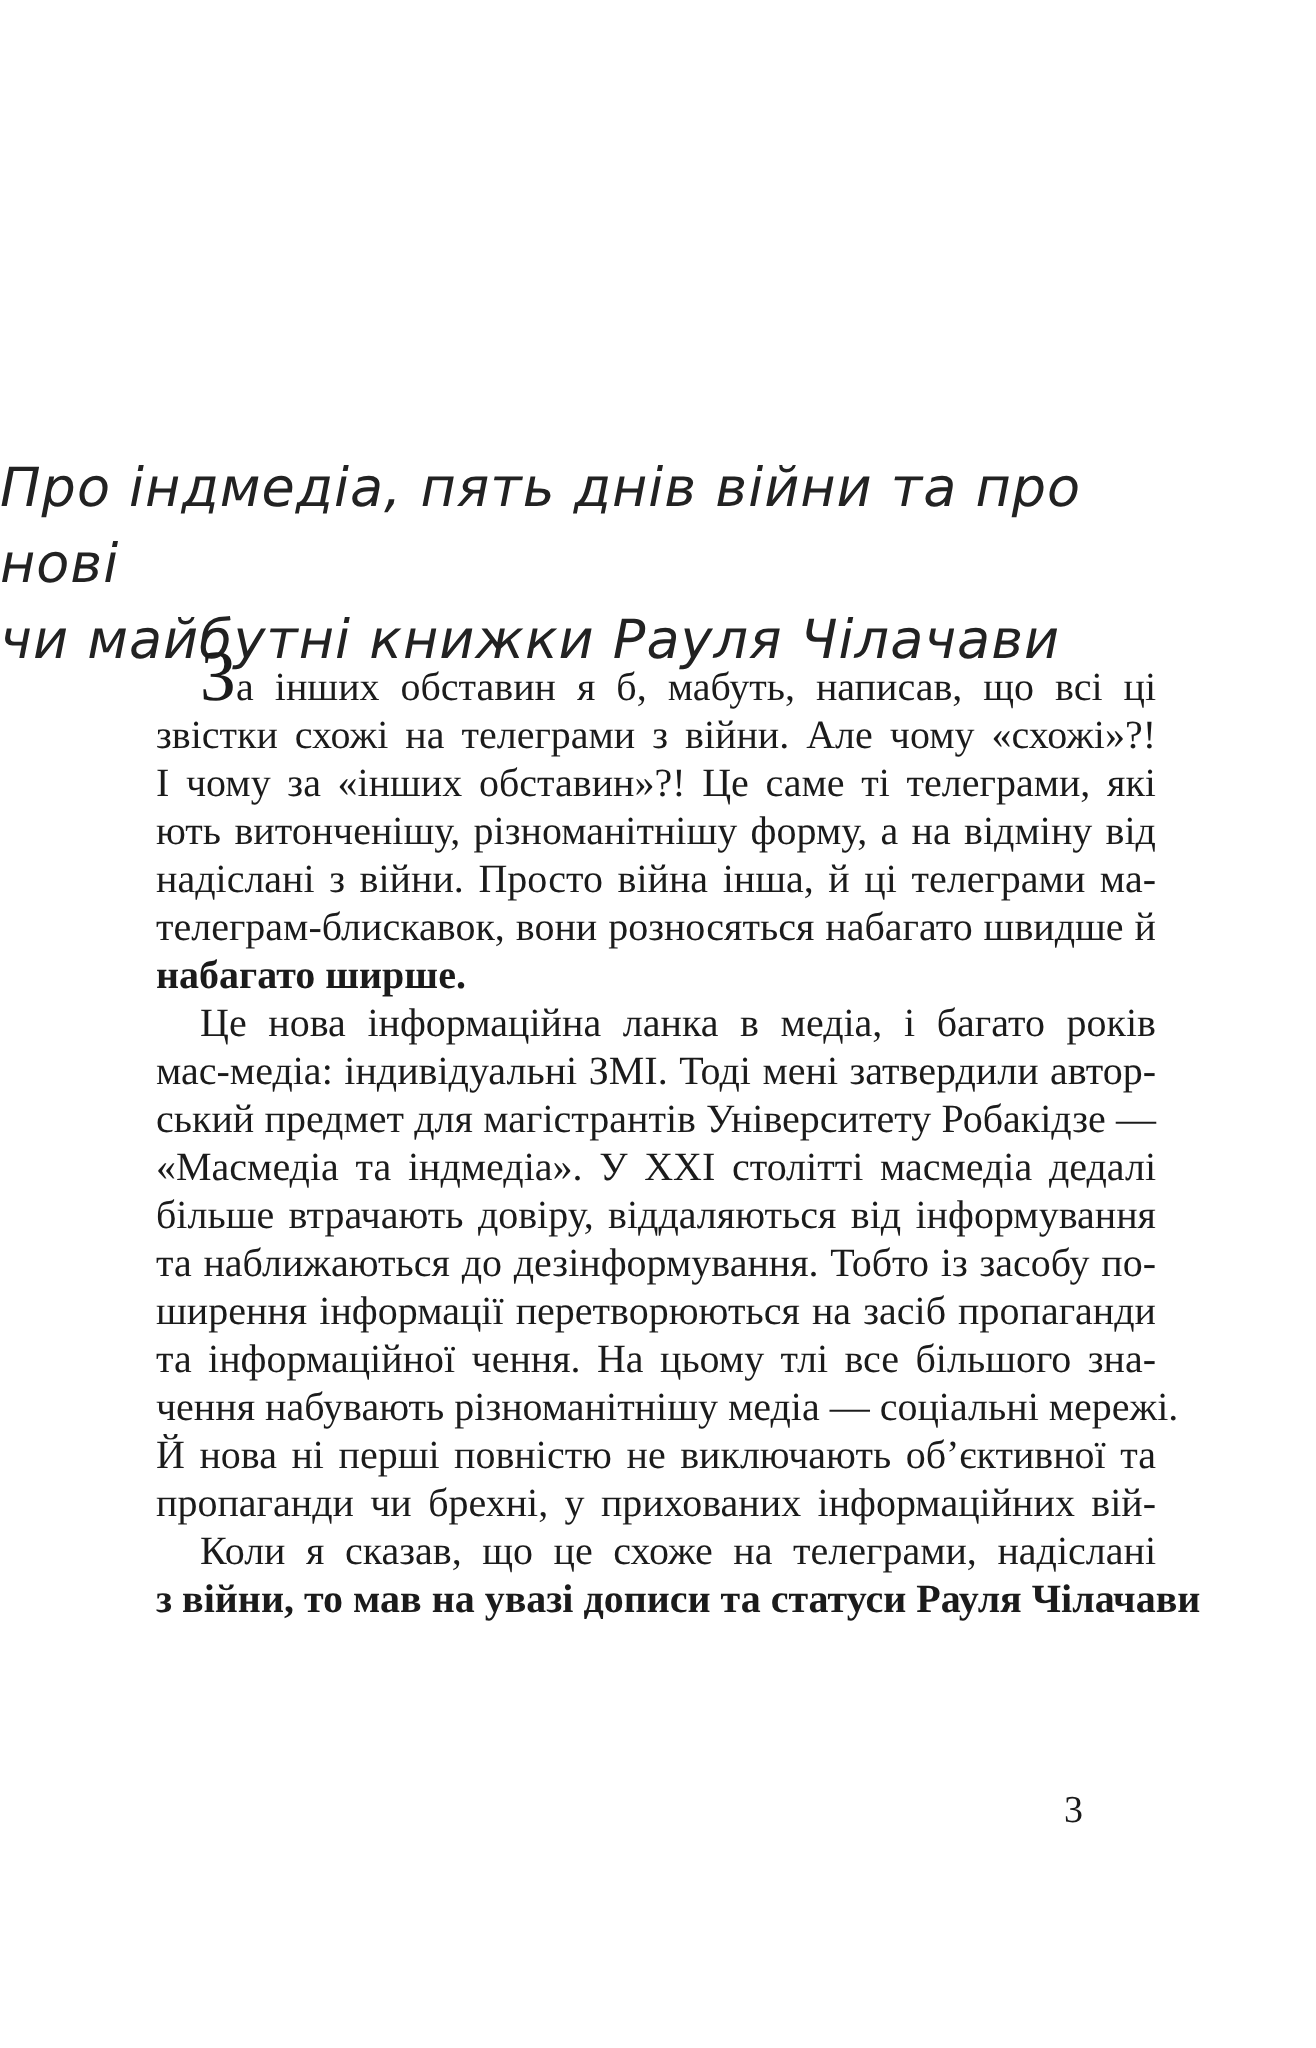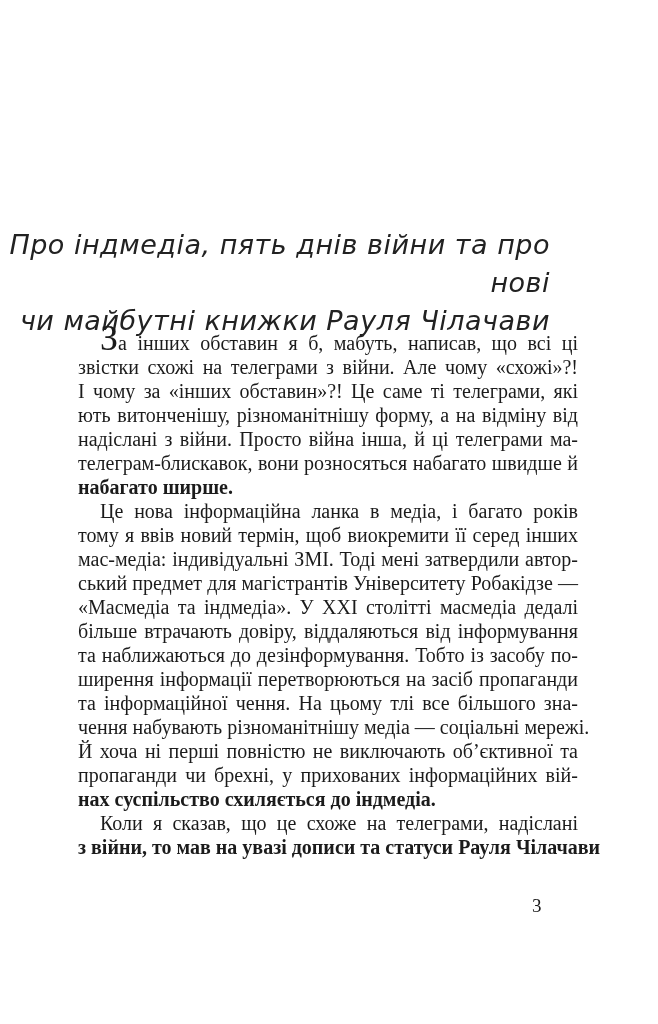--- a/index.html
+++ b/index.html
@@ -14,21 +14,21 @@
     background: #ffffff;
     color: #1b1b1b;
     font-family: "Liberation Serif", serif;
     overflow: hidden;
   }
   .chapter-title {
     position: absolute;
     top: 226px;
     left: 0;
     width: 550px;
-    text-align: right;
+    text-align: left;
     font-family: "DejaVu Sans", sans-serif;
     font-style: italic;
     font-weight: 400;
     font-size: 27px;
     line-height: 38px;
     letter-spacing: 0.5px;
     color: #222222;
   }
   .body-text {
     position: absolute;
@@ -85,32 +85,30 @@
         <div class="line has-initial"><span class="initial">З</span>а інших обставин я б, мабуть, написав, що всі ці</div>
         <div class="line">звістки схожі на телеграми з війни. Але чому «схожі»?!</div>
         <div class="line">І чому за «інших обставин»?! Це саме ті телеграми, які</div>
         <div class="line">ють витонченішу, різноманітнішу форму, а на відміну від</div>
         <div class="line">надіслані з війни. Просто війна інша, й ці телеграми ма-</div>
         <div class="line">телеграм-блискавок, вони розносяться набагато швидше й</div>
         <div class="line last">набагато ширше.</div>
       </div>
       <div class="paragraph">
         <div class="line first">Це нова інформаційна ланка в медіа, і багато років</div>
-        <div class="line">тому я ввів новий термін, щоб виокремити її серед інших</div>
         <div class="line">мас-медіа: індивідуальні ЗМІ. Тоді мені затвердили автор-</div>
         <div class="line">ський предмет для магістрантів Університету Робакідзе —</div>
         <div class="line">«Масмедіа та індмедіа». У XXI столітті масмедіа дедалі</div>
         <div class="line">більше втрачають довіру, віддаляються від інформування</div>
         <div class="line">та наближаються до дезінформування. Тобто із засобу по-</div>
         <div class="line">ширення інформації перетворюються на засіб пропаганди</div>
         <div class="line">та інформаційної чення. На цьому тлі все більшого зна-</div>
         <div class="line">чення набувають різноманітнішу медіа — соціальні мережі.</div>
-        <div class="line">Й хоча ні перші повністю не виключають об’єктивної та</div>
+        <div class="line">Й нова ні перші повністю не виключають об’єктивної та</div>
         <div class="line">пропаганди чи брехні, у прихованих інформаційних вій-</div>
-        <div class="line last">нах суспільство схиляється до індмедіа.</div>
       </div>
       <div class="paragraph">
         <div class="line first">Коли я сказав, що це схоже на телеграми, надіслані</div>
         <div class="line last">з війни, то мав на увазі дописи та статуси Рауля Чілачави</div>
       </div>
     </div>
 
   <div class="page-number">3</div>
 
 </div>

